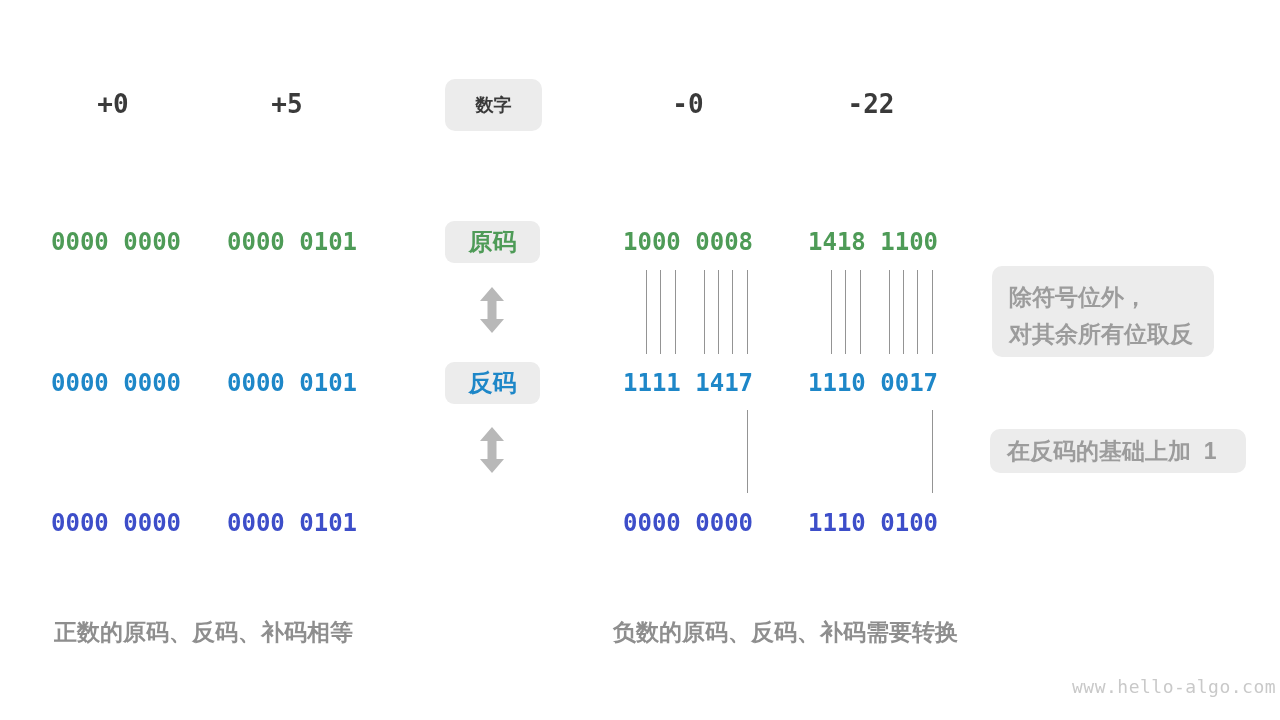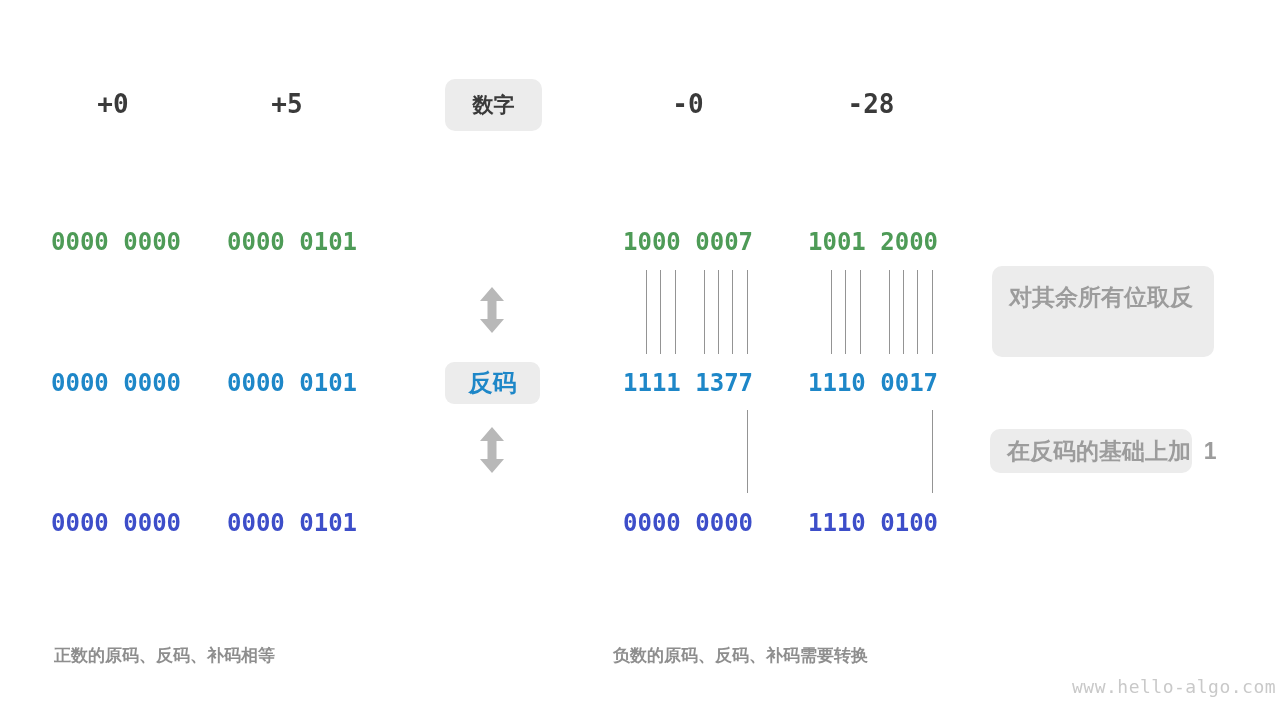--- a/index.html
+++ b/index.html
@@ -16,54 +16,57 @@
     position:absolute;font-weight:bold;font-size:24px;line-height:28px;white-space:pre;
   }
   .green{color:var(--green);}
   .blue{color:var(--blue);}
   .indigo{color:var(--indigo);}
   .badge{
     position:absolute;left:445px;width:95px;height:42px;border-radius:9px;
     background:var(--badge-bg);display:flex;align-items:center;justify-content:center;
     font-weight:bold;font-size:24px;
   }
-  .badge-header{width:97px;height:52px;border-radius:10px;font-size:21px;color:var(--dark-text);}
+  .badge-header{width:97px;height:52px;border-radius:10px;font-size:18px;color:var(--dark-text);}
   .vline{position:absolute;width:1px;background:var(--line-gray);}
   .arrow{position:absolute;left:479px;}
   .anno{
     position:absolute;background:var(--badge-bg);border-radius:10px;
     color:var(--gray-note);font-weight:bold;font-size:23px;
   }
   .anno1{left:992px;top:266px;width:222px;height:91px;padding:13px 0 0 17px;line-height:37px;box-sizing:border-box;}
-  .anno2{left:990px;top:429px;width:202px;height:44px;display:flex;align-items:center;padding-left:17px;box-sizing:border-box;white-space:pre;}
+  .anno2{left:990px;top:429px;width:256px;height:44px;display:flex;align-items:center;padding-left:17px;box-sizing:border-box;white-space:pre;}
   .caption{
-    position:absolute;top:617px;font-weight:bold;font-size:17px;line-height:30px;color:var(--gray-caption);margin-top:24px;
+    position:absolute;top:617px;font-weight:bold;font-size:23px;line-height:30px;color:var(--gray-caption);
   }
   .watermark{
     position:absolute;left:1072px;top:676px;font-size:18px;color:var(--watermark);letter-spacing:0.5px;
   }
 </style>
 </head>
 <body>
 
 <div class="canvas">
 
   <div class="num mono" style="left:113px;top:89px">+0</div>
   <div class="num mono" style="left:287px;top:89px">+5</div>
   <div class="num mono" style="left:688px;top:89px">-0</div>
-  <div class="num mono" style="left:871px;top:89px">-28</div>
+  <div class="num mono" style="left:871px;top:89px">-22</div>
 
   <div class="badge badge-header" style="top:79px">
     <span>数字</span>
   </div>
 
   <div class="bin mono green" style="left:51px;top:228px">0000 0000</div>
   <div class="bin mono green" style="left:227px;top:228px">0000 0101</div>
-  <div class="bin mono green" style="left:623px;top:228px">1000 0007</div>
-  <div class="bin mono green" style="left:808px;top:228px">1001 2000</div>
+  <div class="bin mono green" style="left:623px;top:228px">1000 0008</div>
+  <div class="bin mono green" style="left:808px;top:228px">1418 1100</div>
+  <div class="badge green" style="top:221px">
+    <span>原码</span>
+  </div>
 
   <div class="vline" style="left:646px;top:270px;height:84px"></div>
   <div class="vline" style="left:660px;top:270px;height:84px"></div>
   <div class="vline" style="left:675px;top:270px;height:84px"></div>
   <div class="vline" style="left:704px;top:270px;height:84px"></div>
   <div class="vline" style="left:718px;top:270px;height:84px"></div>
   <div class="vline" style="left:732px;top:270px;height:84px"></div>
   <div class="vline" style="left:747px;top:270px;height:84px"></div>
   <div class="vline" style="left:831px;top:270px;height:84px"></div>
   <div class="vline" style="left:845px;top:270px;height:84px"></div>
@@ -72,39 +75,40 @@
   <div class="vline" style="left:903px;top:270px;height:84px"></div>
   <div class="vline" style="left:917px;top:270px;height:84px"></div>
   <div class="vline" style="left:932px;top:270px;height:84px"></div>
 
   <svg class="arrow" style="top:287px" width="26" height="46" viewBox="0 0 26 46">
     <polygon points="13,0 25,14 17.5,14 17.5,32 25,32 13,46 1,32 8.5,32 8.5,14 1,14" fill="var(--arrow-gray)"></polygon>
   </svg>
 
   <div class="bin mono blue" style="left:51px;top:369px">0000 0000</div>
   <div class="bin mono blue" style="left:227px;top:369px">0000 0101</div>
-  <div class="bin mono blue" style="left:623px;top:369px">1111 1377</div>
+  <div class="bin mono blue" style="left:623px;top:369px">1111 1417</div>
   <div class="bin mono blue" style="left:808px;top:369px">1110 0017</div>
   <div class="badge blue" style="top:362px">
     <span>反码</span>
   </div>
 
   <div class="vline" style="left:747px;top:410px;height:83px"></div>
   <div class="vline" style="left:932px;top:410px;height:83px"></div>
 
   <svg class="arrow" style="top:427px" width="26" height="46" viewBox="0 0 26 46">
     <polygon points="13,0 25,14 17.5,14 17.5,32 25,32 13,46 1,32 8.5,32 8.5,14 1,14" fill="var(--arrow-gray)"></polygon>
   </svg>
 
   <div class="bin mono indigo" style="left:51px;top:509px">0000 0000</div>
   <div class="bin mono indigo" style="left:227px;top:509px">0000 0101</div>
   <div class="bin mono indigo" style="left:623px;top:509px">0000 0000</div>
   <div class="bin mono indigo" style="left:808px;top:509px">1110 0100</div>
 
   <div class="anno anno1">
+    <div>除符号位外，</div>
     <div>对其余所有位取反</div>
   </div>
   <div class="anno anno2">
     <span>在反码的基础上加  1</span>
   </div>
 
   <div class="caption" style="left:54px">正数的原码、反码、补码相等</div>
   <div class="caption" style="left:613px">负数的原码、反码、补码需要转换</div>
 
   <div class="watermark mono">www.hello-algo.com</div>

